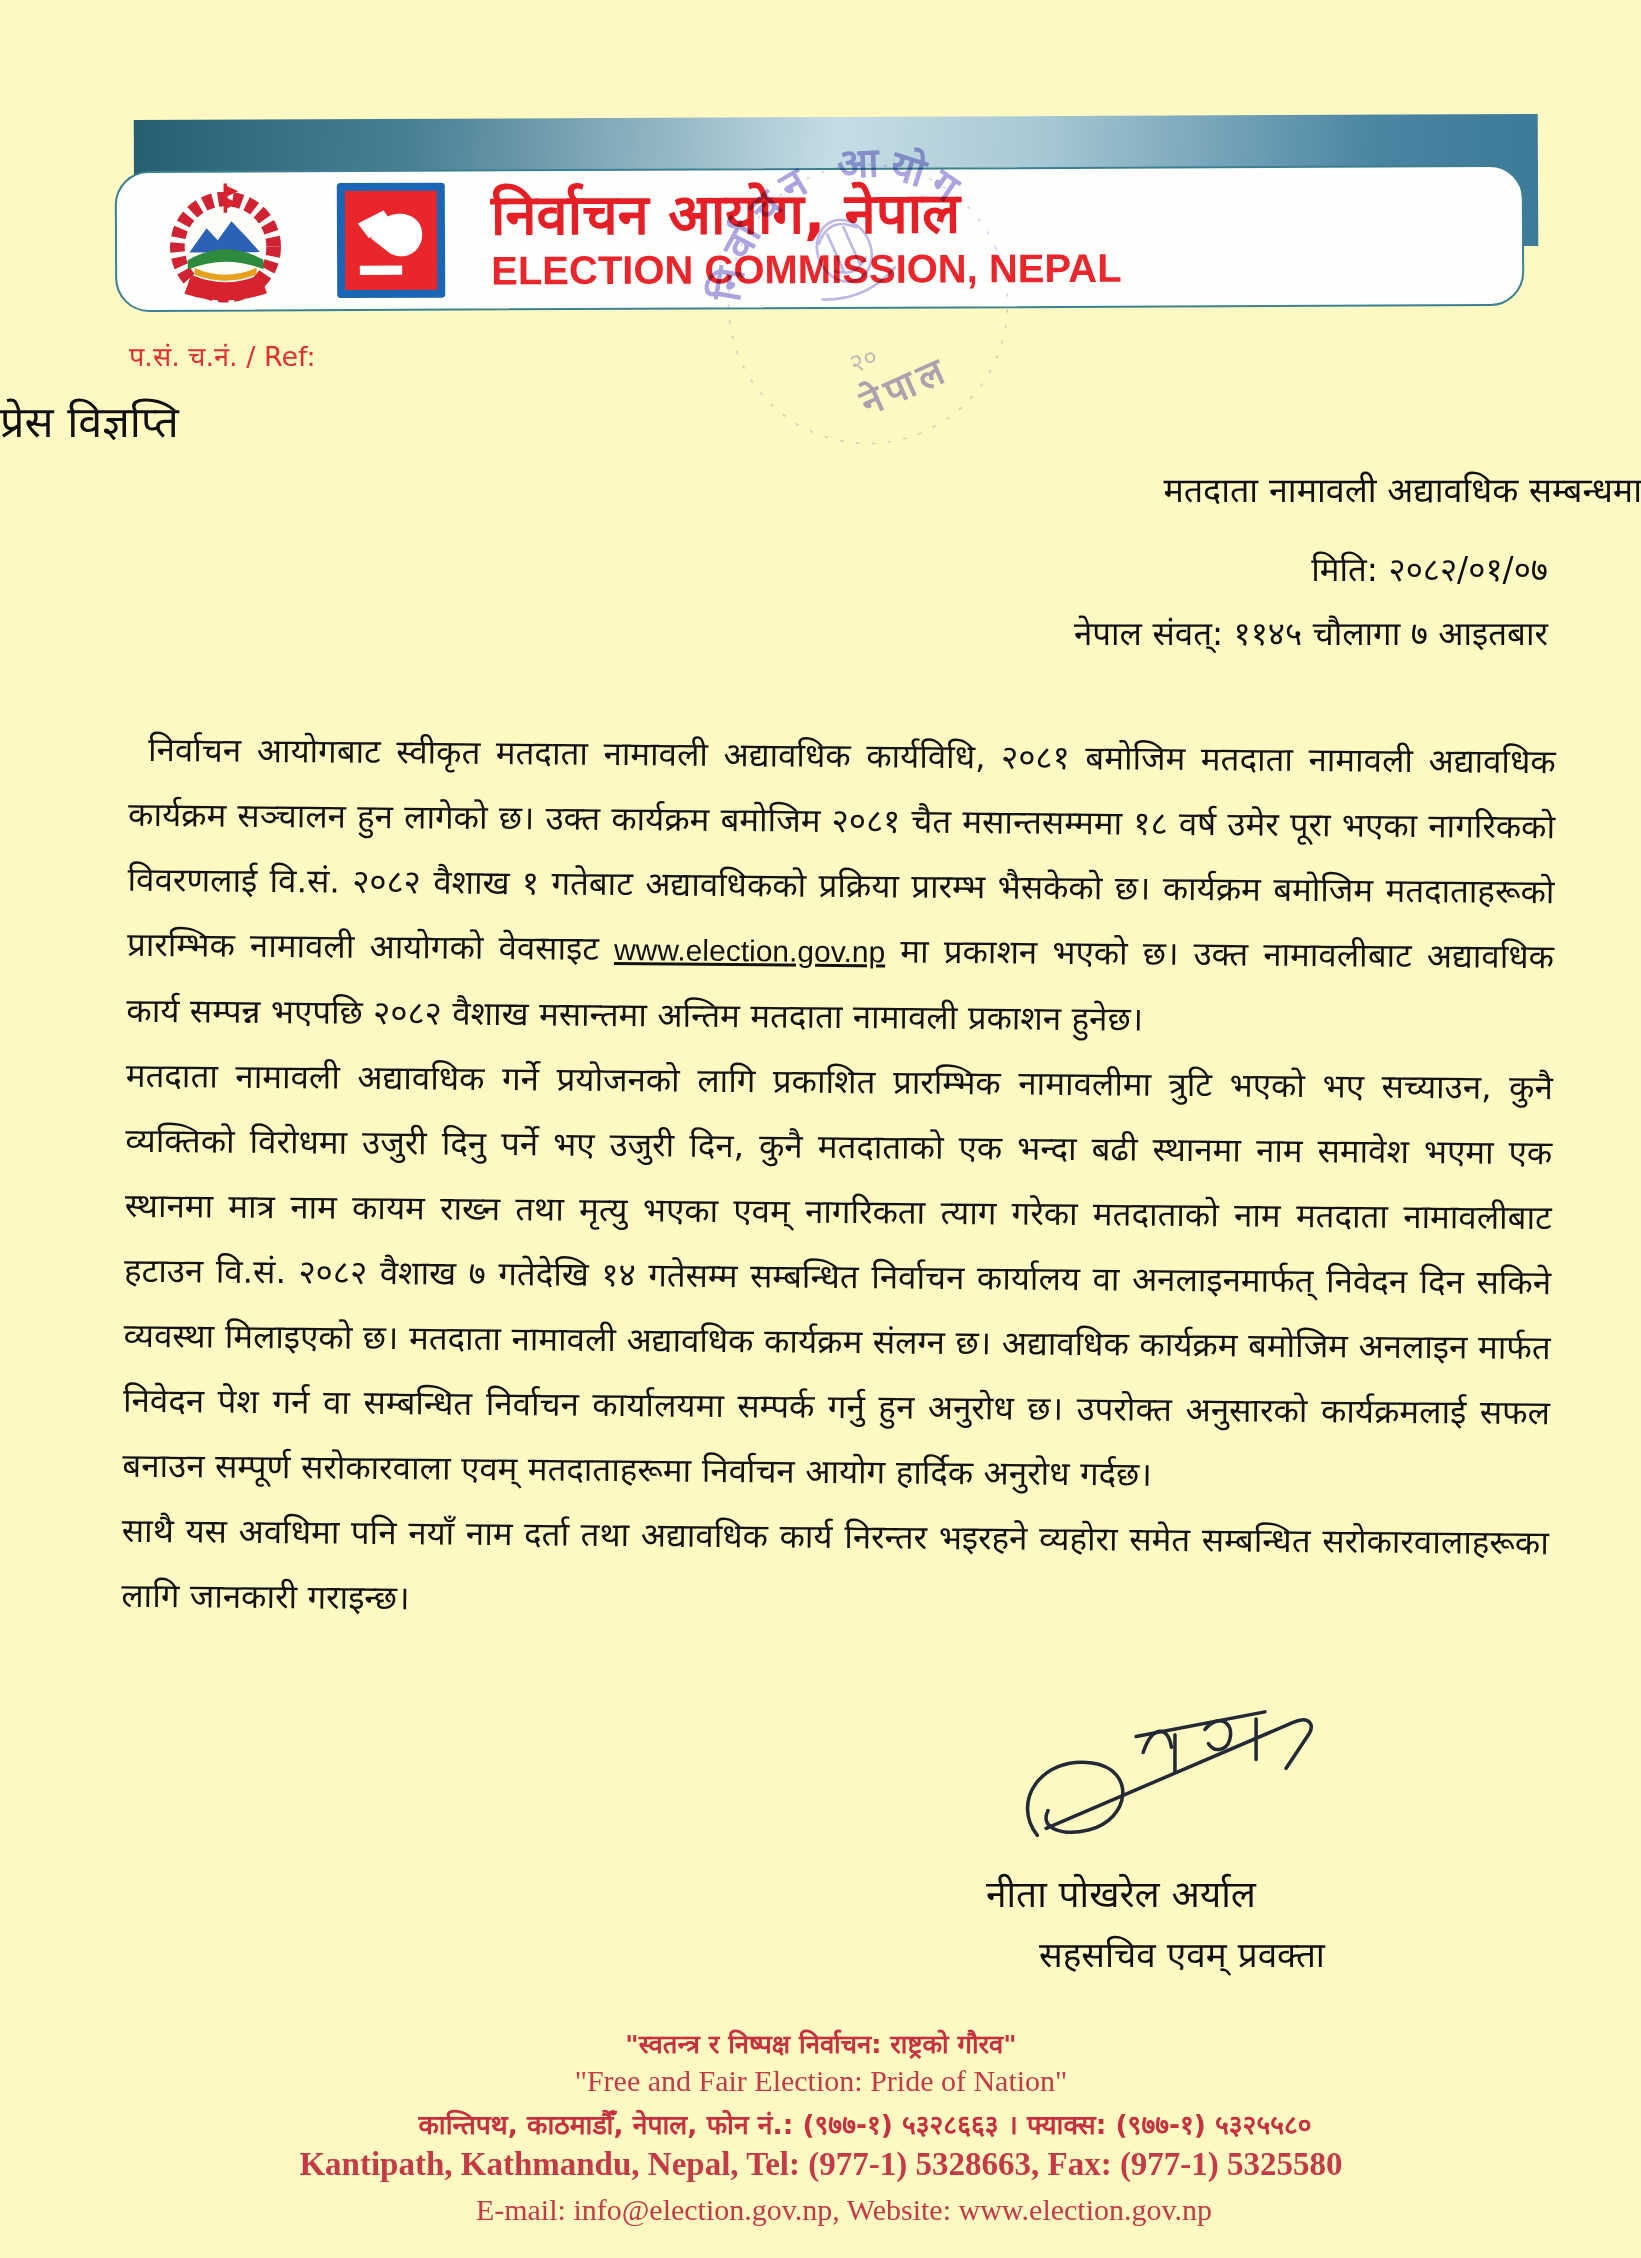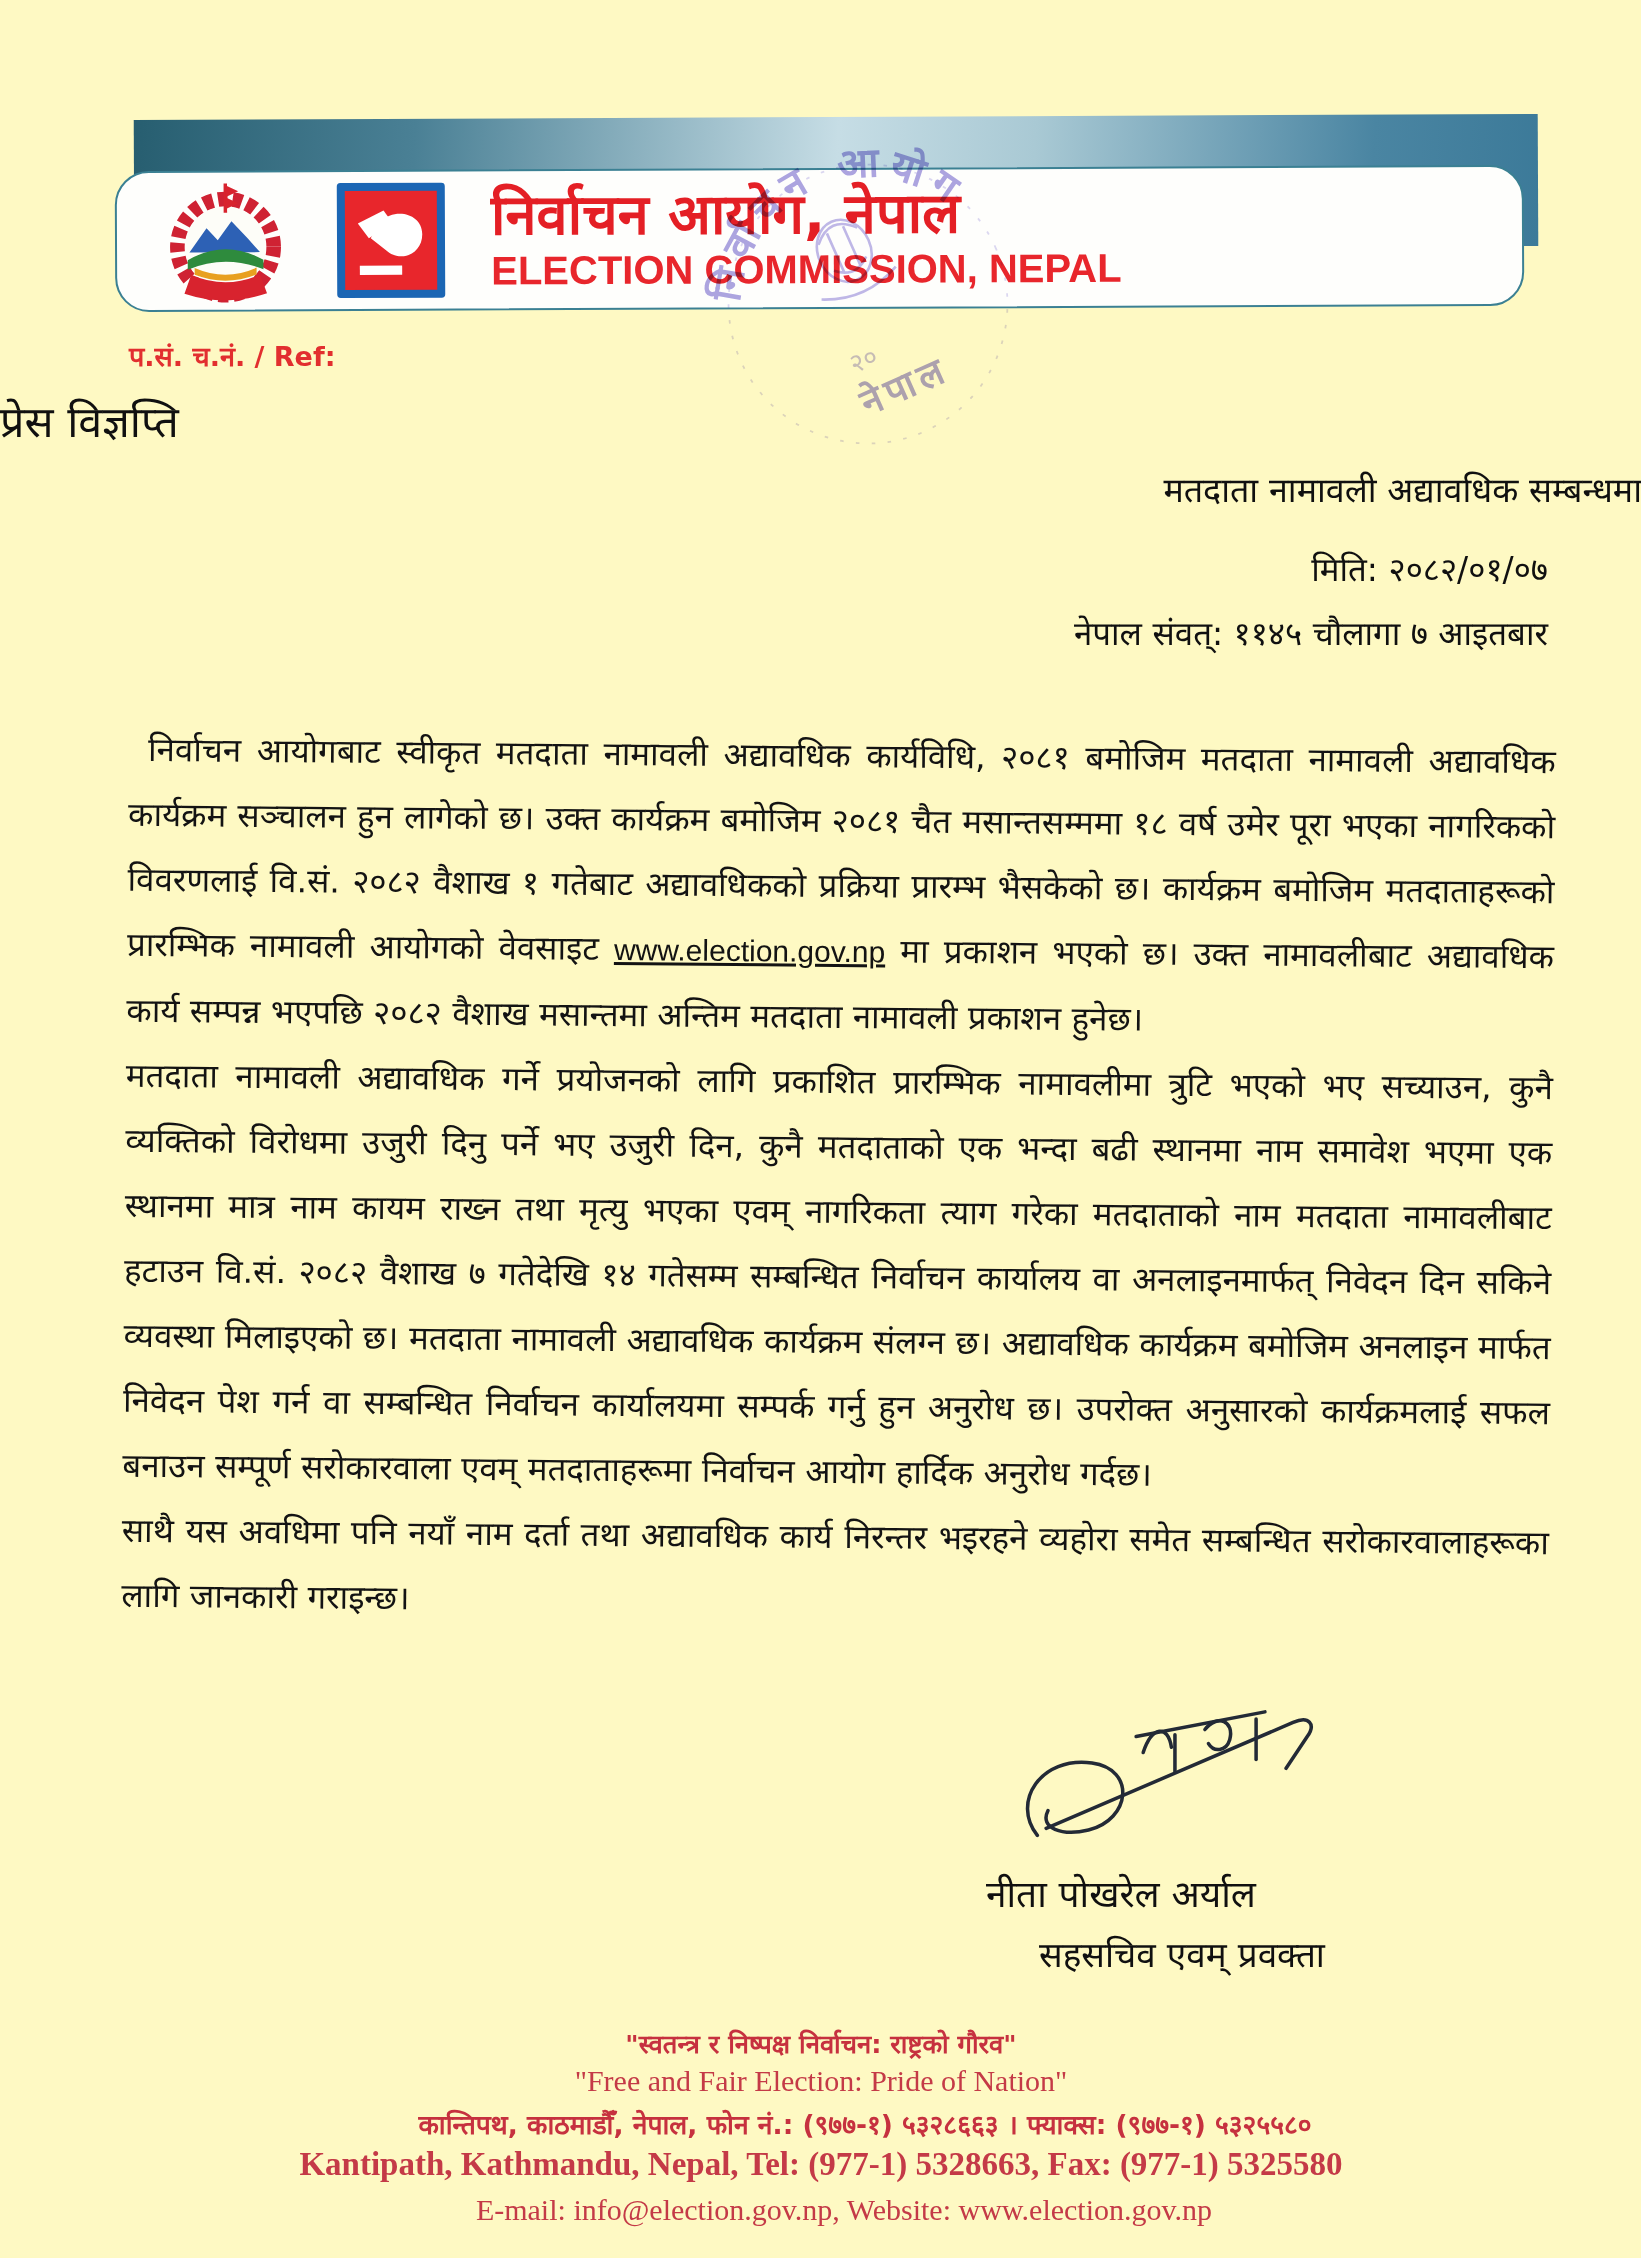--- a/index.html
+++ b/index.html
@@ -20,21 +20,21 @@
   .org-titles{margin-left:46px;display:flex;flex-direction:column;justify-content:center;}
   .org-np{font-size:56px;font-weight:bold;color:#e41f25;line-height:1.04;white-space:nowrap;}
   .org-en{font-size:40px;font-weight:bold;color:#e8262c;letter-spacing:0;margin-top:3.5px;
      font-family:"Liberation Sans",sans-serif;white-space:nowrap;}
 
   
   .stamp{position:absolute;left:695px;top:131px;width:346px;height:346px;opacity:.6;
      mix-blend-mode:multiply;transform:rotate(-24deg);}
 
   
-  .ref{position:absolute;left:129px;top:337px;font-size:27px;font-weight:bold;color:#e22f2f;}
+  .ref{position:absolute;left:129px;top:337px;font-size:27px;font-weight:normal;color:#e22f2f;}
   .doc-title{position:absolute;left:0;top:367px;width:100%;font-size:43px;color:#101010;margin-top:24px;}
   .subject{position:absolute;left:0;top:466px;width:100%;text-align:right;font-size:34px;color:#101010;}
   .dates{position:absolute;right:94px;top:538px;text-align:right;font-size:33px;line-height:64px;color:#101010;}
 
   
   .content{position:absolute;left:125px;top:723px;width:1427px;font-size:33px;line-height:65px;
      color:#131313;text-align:justify;transform:rotate(0.5deg);}
   .content p{margin:0;}
   .content .p1{text-indent:19.4px;}
   .weblink{font-family:"Liberation Sans",sans-serif;font-size:30px;text-decoration:underline;}

